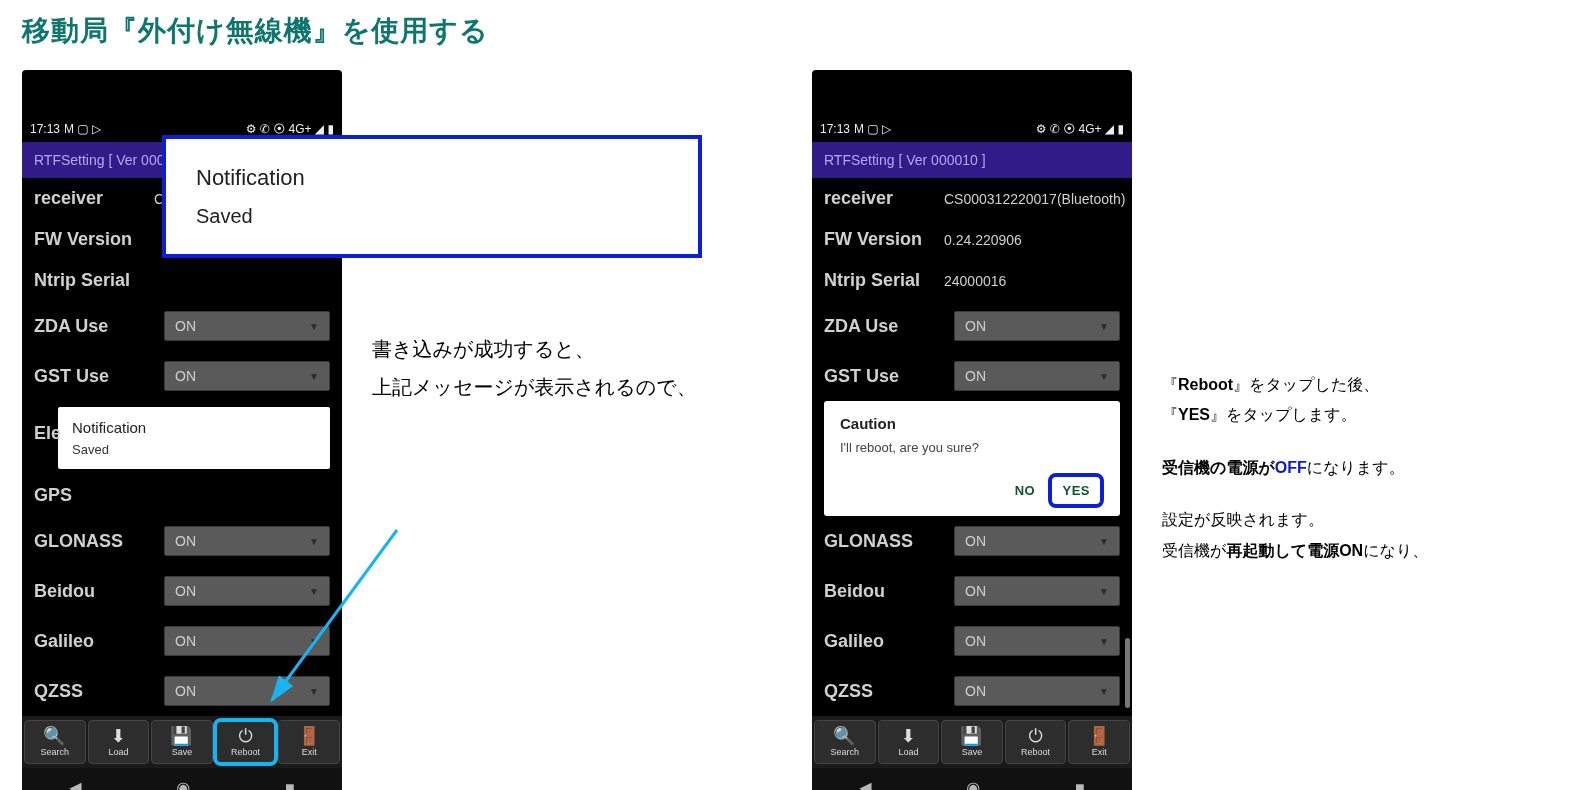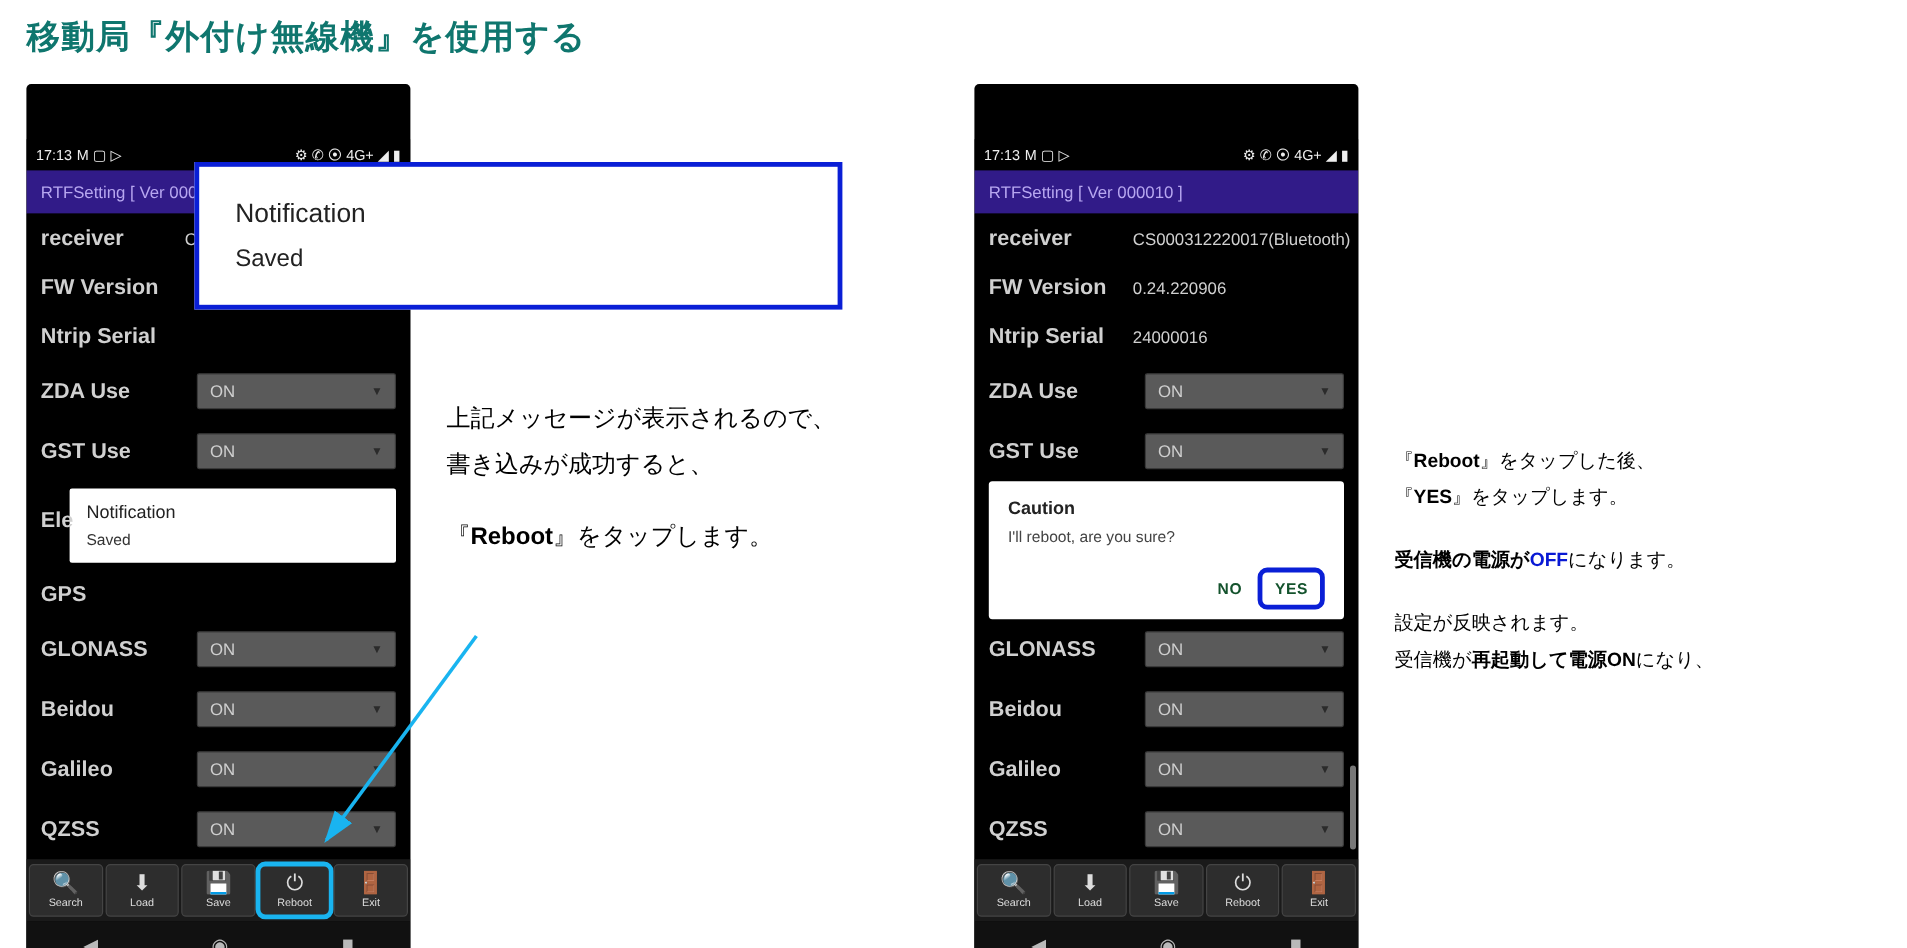--- a/index.html
+++ b/index.html
@@ -250,26 +250,23 @@
       <svg class="arrow">
         <defs>
           <marker id="ah" markerWidth="10" markerHeight="10" refX="8" refY="3" orient="auto">
             <path d="M0,0 L0,6 L9,3 z" fill="#19b4f0"></path>
           </marker>
         </defs>
         <line x1="160" y1="0" x2="35" y2="170" stroke="#19b4f0" stroke-width="3" marker-end="url(#ah)"></line>
       </svg>
 
       <div style="position:absolute; left:350px; top:260px; font-size:20px; line-height:1.9;">
+        <div>書き込みが成功すると、</div>
         <div>上記メッセージが表示されるので、</div>
-        <div>書き込みが成功すると、</div>
         <div style="height:22px;"></div>
-        <div>
-          <span>『</span><span class="bold">Reboot</span><span>』をタップします。</span>
-        </div>
       </div>
     </div>
   </div>
 
   <div class="col-phone" style="margin-left:60px;">
     <div class="phone">
       <div class="statusbar">
         <div class="sb-left">
             <span>17:13</span>
             <span>M ▢ ▷</span>

